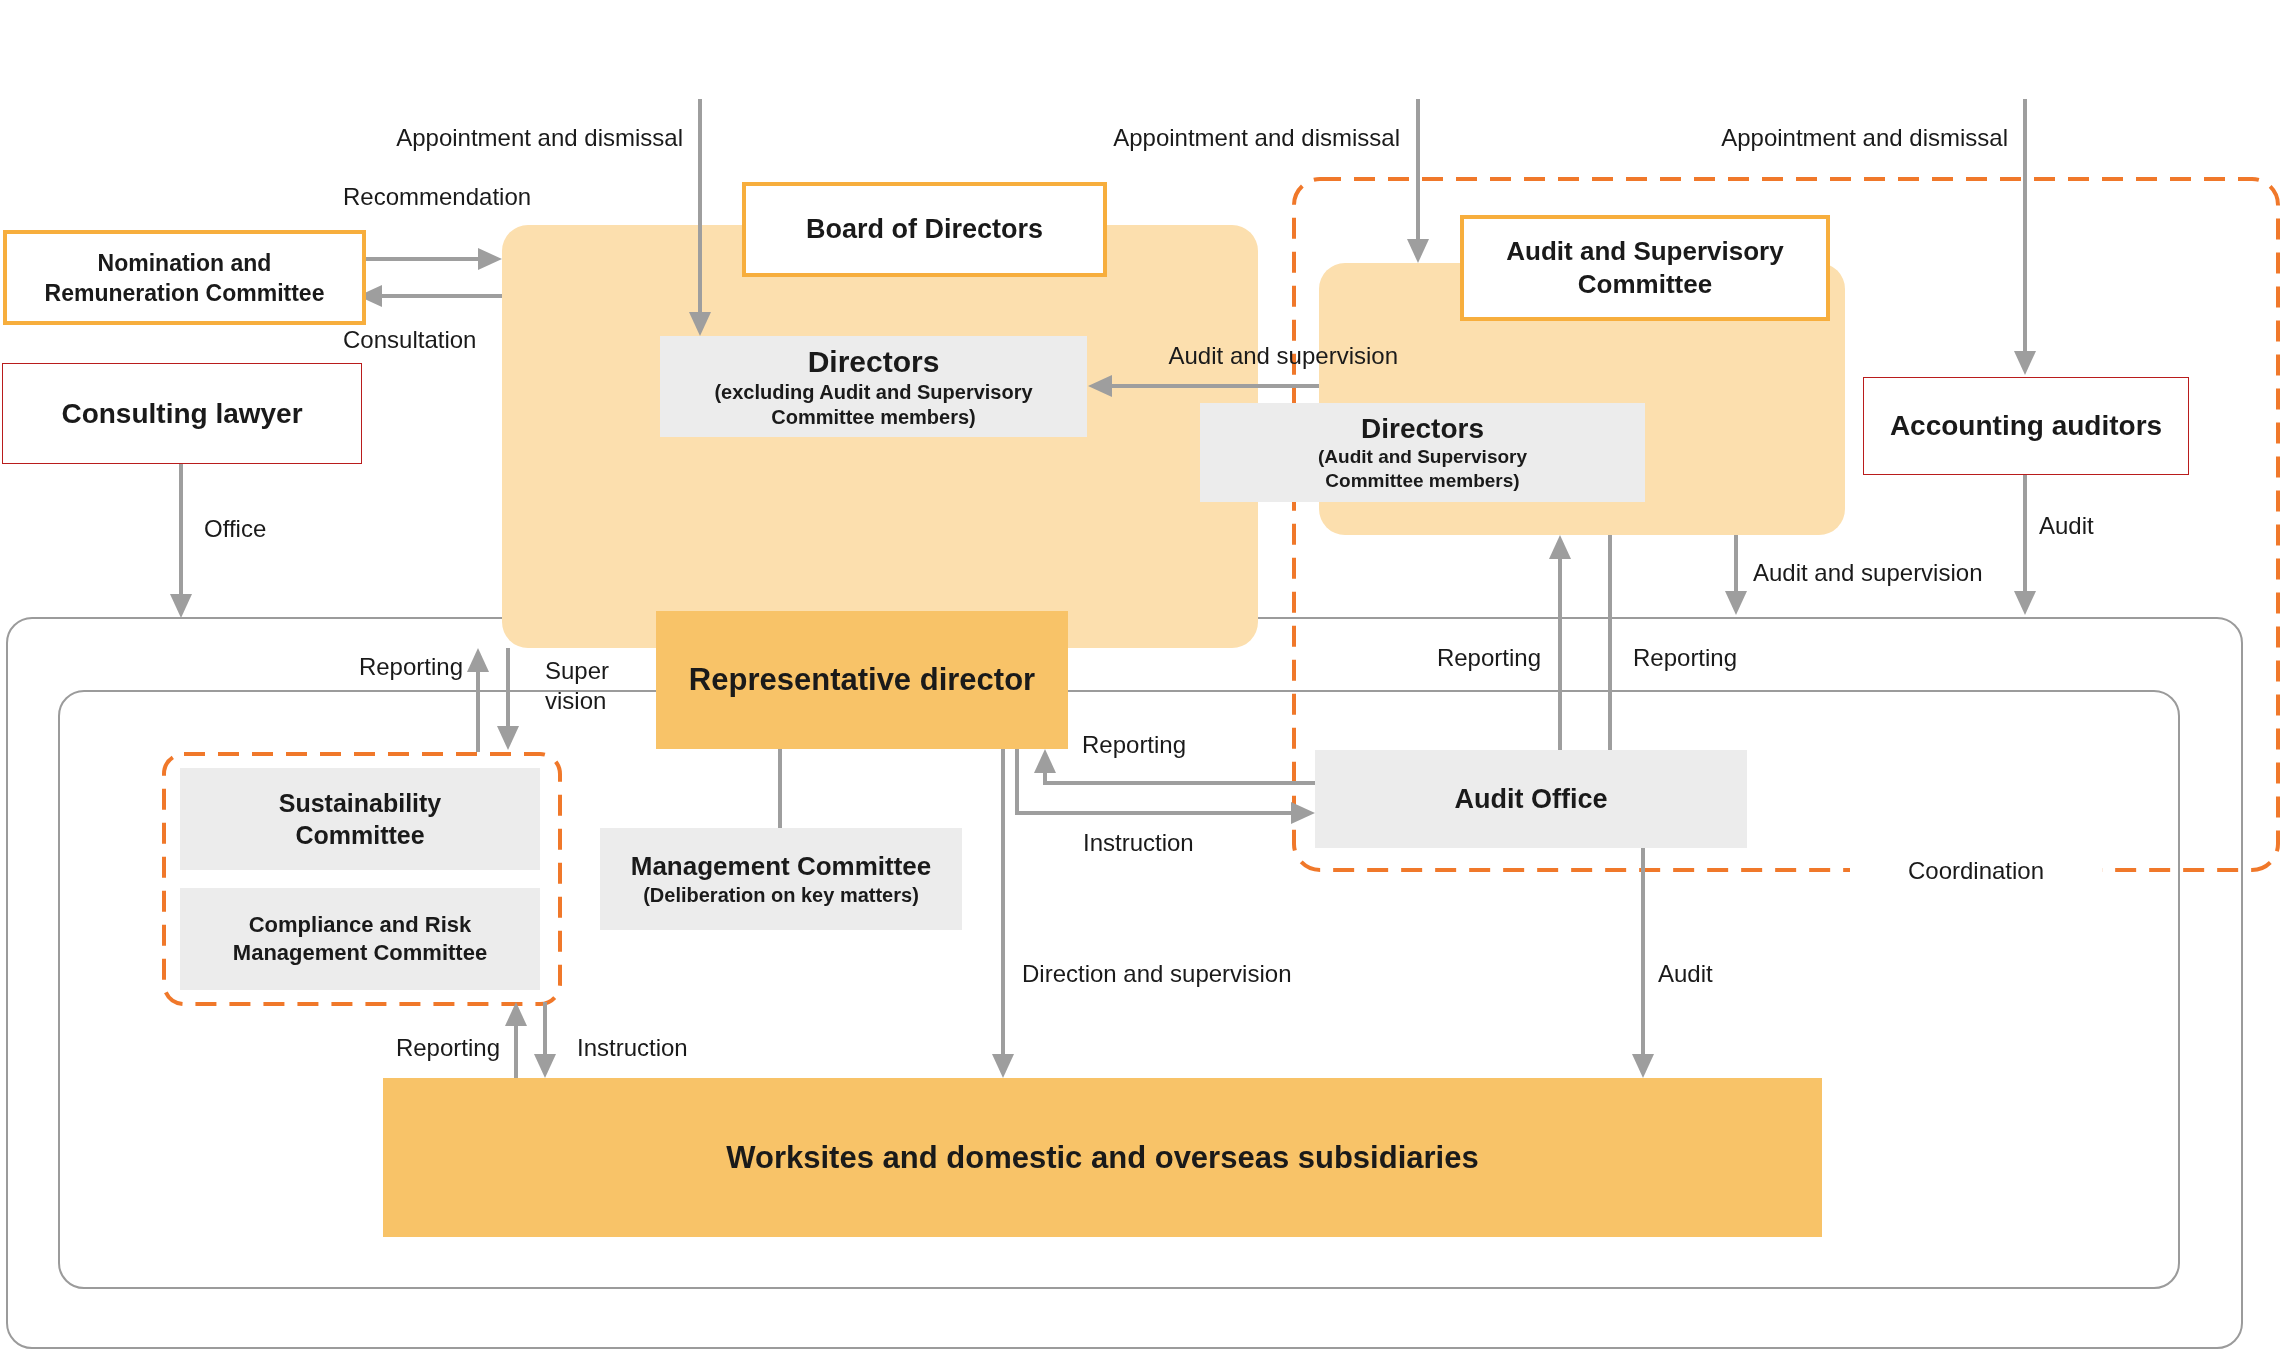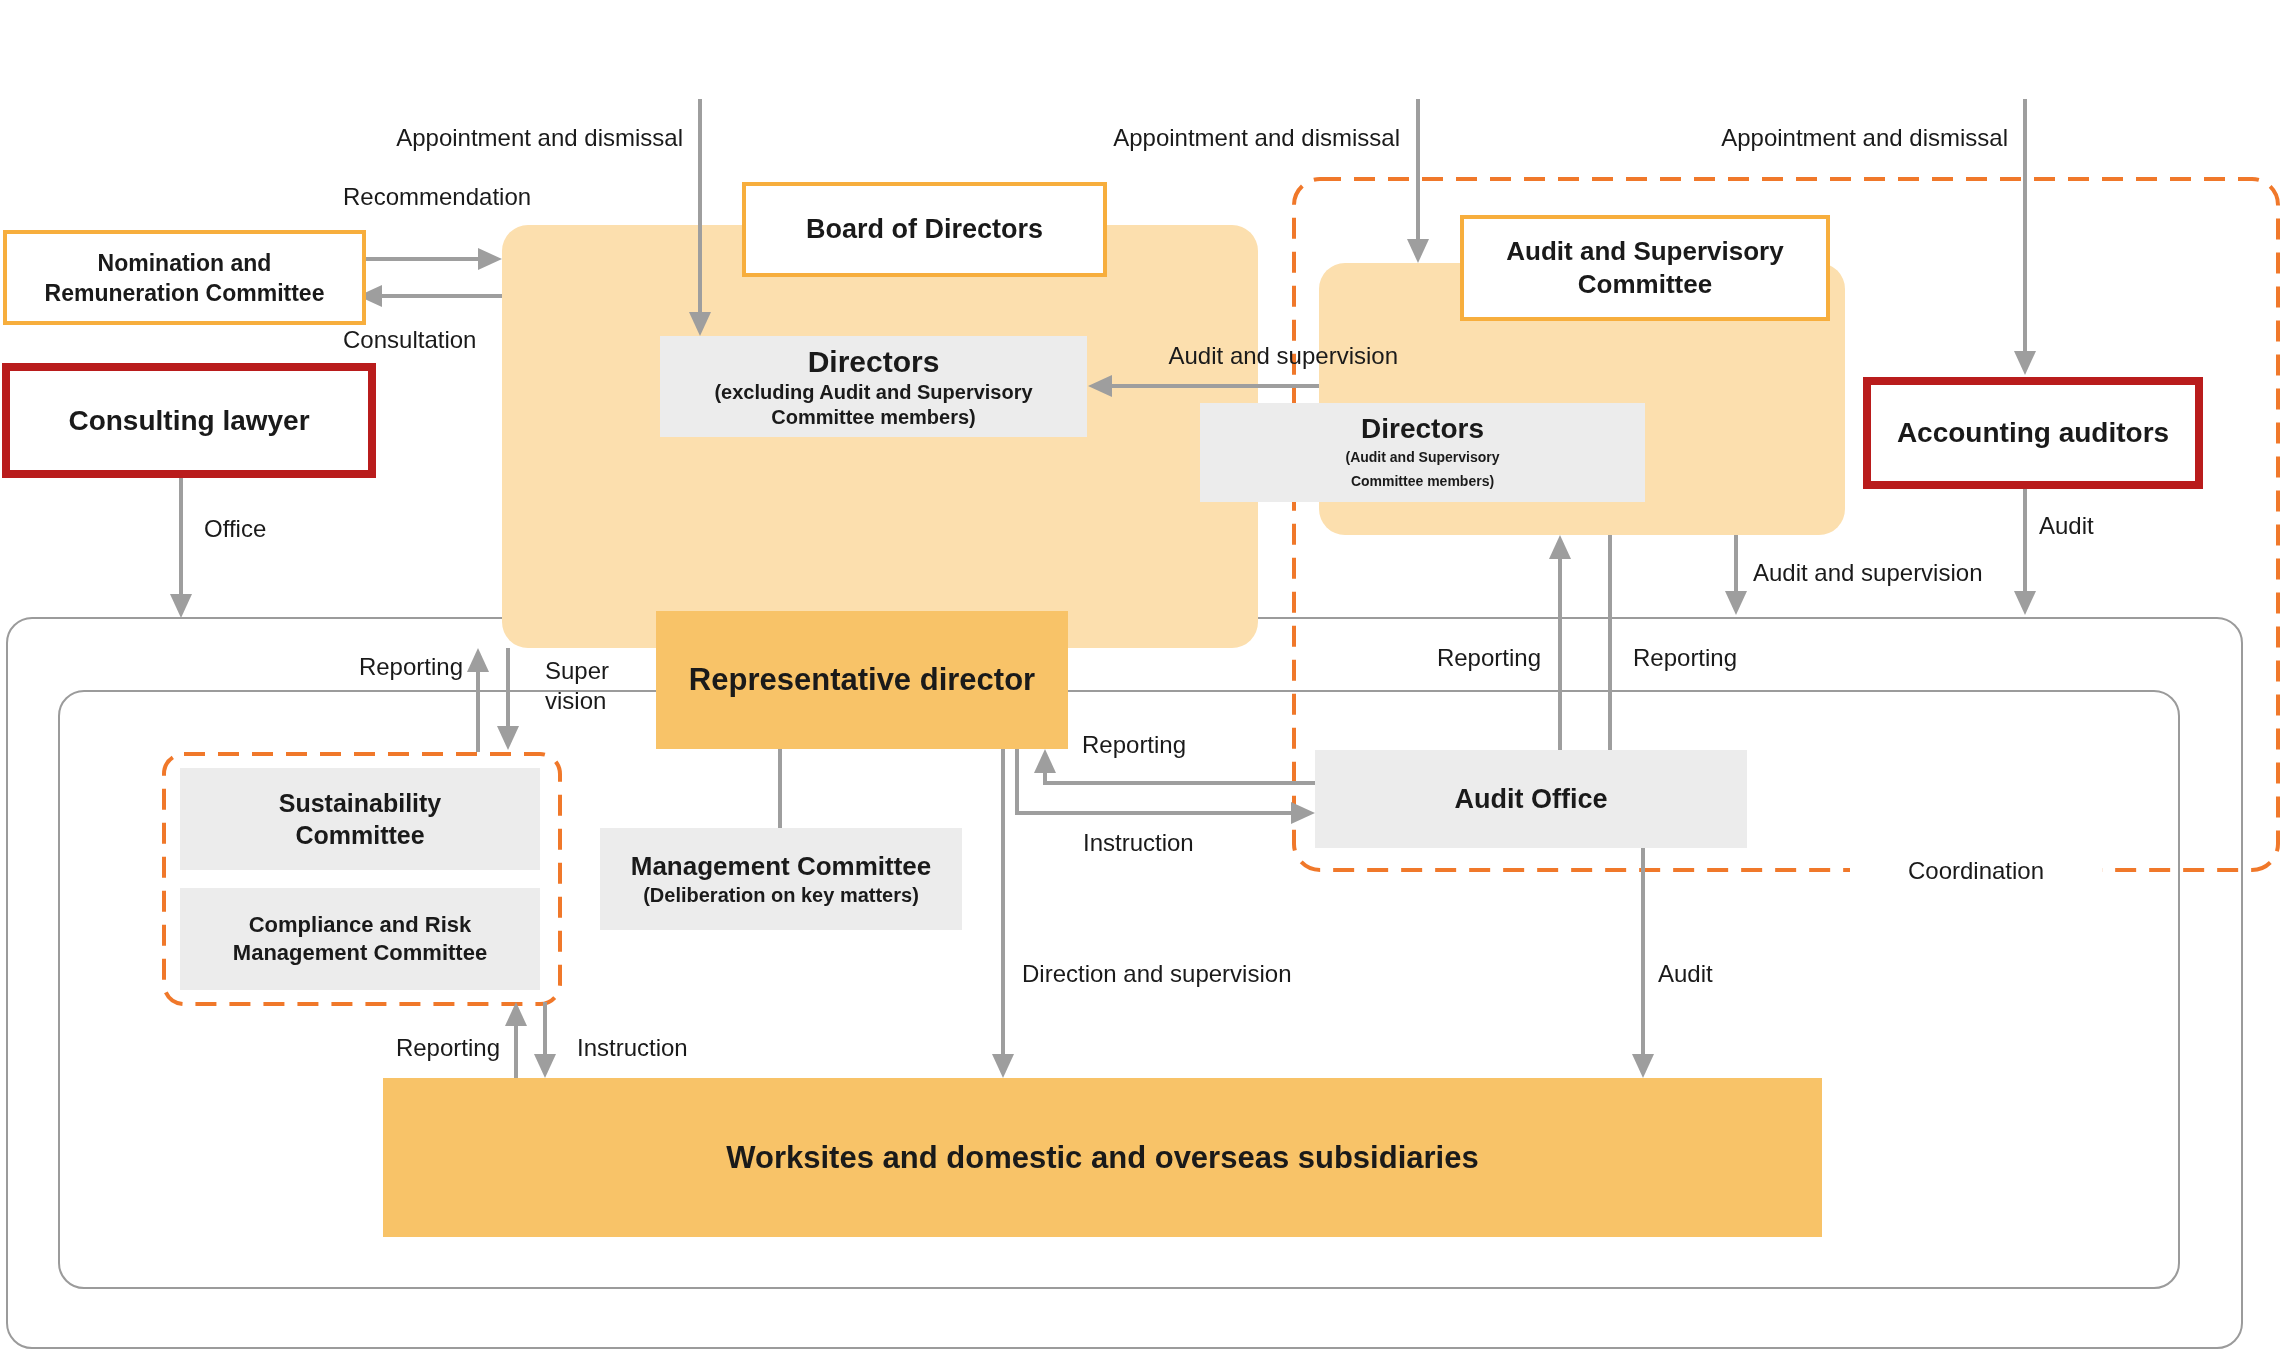--- a/index.html
+++ b/index.html
@@ -8,33 +8,33 @@
   .abs{position:absolute;}
   
   .banner{left:0;top:0;width:2280px;height:99px;background:#F4772C;display:flex;align-items:center;justify-content:center;}
   .banner span{color:#fff;font-size:37px;font-weight:bold;letter-spacing:.5px;}
   
   .octr{background:#FCDFAE;border-radius:26px;}
   .gctr{border:2px solid #9B9B9B;border-radius:26px;background:transparent;}
   
   .wbox{background:#fff;display:flex;flex-direction:column;align-items:center;justify-content:center;text-align:center;}
   .b-orange{border:4px solid #F7AE3D;}
-  .b-cyan{border:8px solid #b91c1c;}
+  .b-cyan{border:1px solid #b91c1c;}
   .gbox{background:#ECECEC;display:flex;flex-direction:column;align-items:center;justify-content:center;}
   .nbox{background:#F8C368;display:flex;align-items:center;justify-content:center;text-align:center;}
   .t31{font-size:31px;font-weight:bold;}
   .t30{font-size:30px;font-weight:bold;line-height:36px;}
   .t28{font-size:28px;font-weight:bold;}
   .t27{font-size:27px;font-weight:bold;}
   .t26{font-size:26px;font-weight:bold;line-height:33px;}
   .t25{font-size:25px;font-weight:bold;line-height:32px;}
   .t23{font-size:23px;font-weight:bold;line-height:30px;}
   .t22{font-size:22px;font-weight:bold;line-height:28px;}
   .sub20{font-size:20px;font-weight:bold;line-height:25px;}
-  .sub19{font-size:14px;font-weight:bold;line-height:24px;}
+  .sub19{font-size:19px;font-weight:bold;line-height:24px;}
   
   .elbl{position:absolute;font-size:24px;font-weight:400;color:#1a1a1a;white-space:nowrap;}
   .r{text-align:right;}
   .c{text-align:center;}
   
   .vl{position:absolute;width:4px;background:#9E9E9E;}
   .hl{position:absolute;height:4px;background:#9E9E9E;}
   .ah{position:absolute;width:0;height:0;}
   .ah-up{border-left:11px solid transparent;border-right:11px solid transparent;border-bottom:24px solid #9E9E9E;}
   .ah-down{border-left:11px solid transparent;border-right:11px solid transparent;border-top:24px solid #9E9E9E;}

